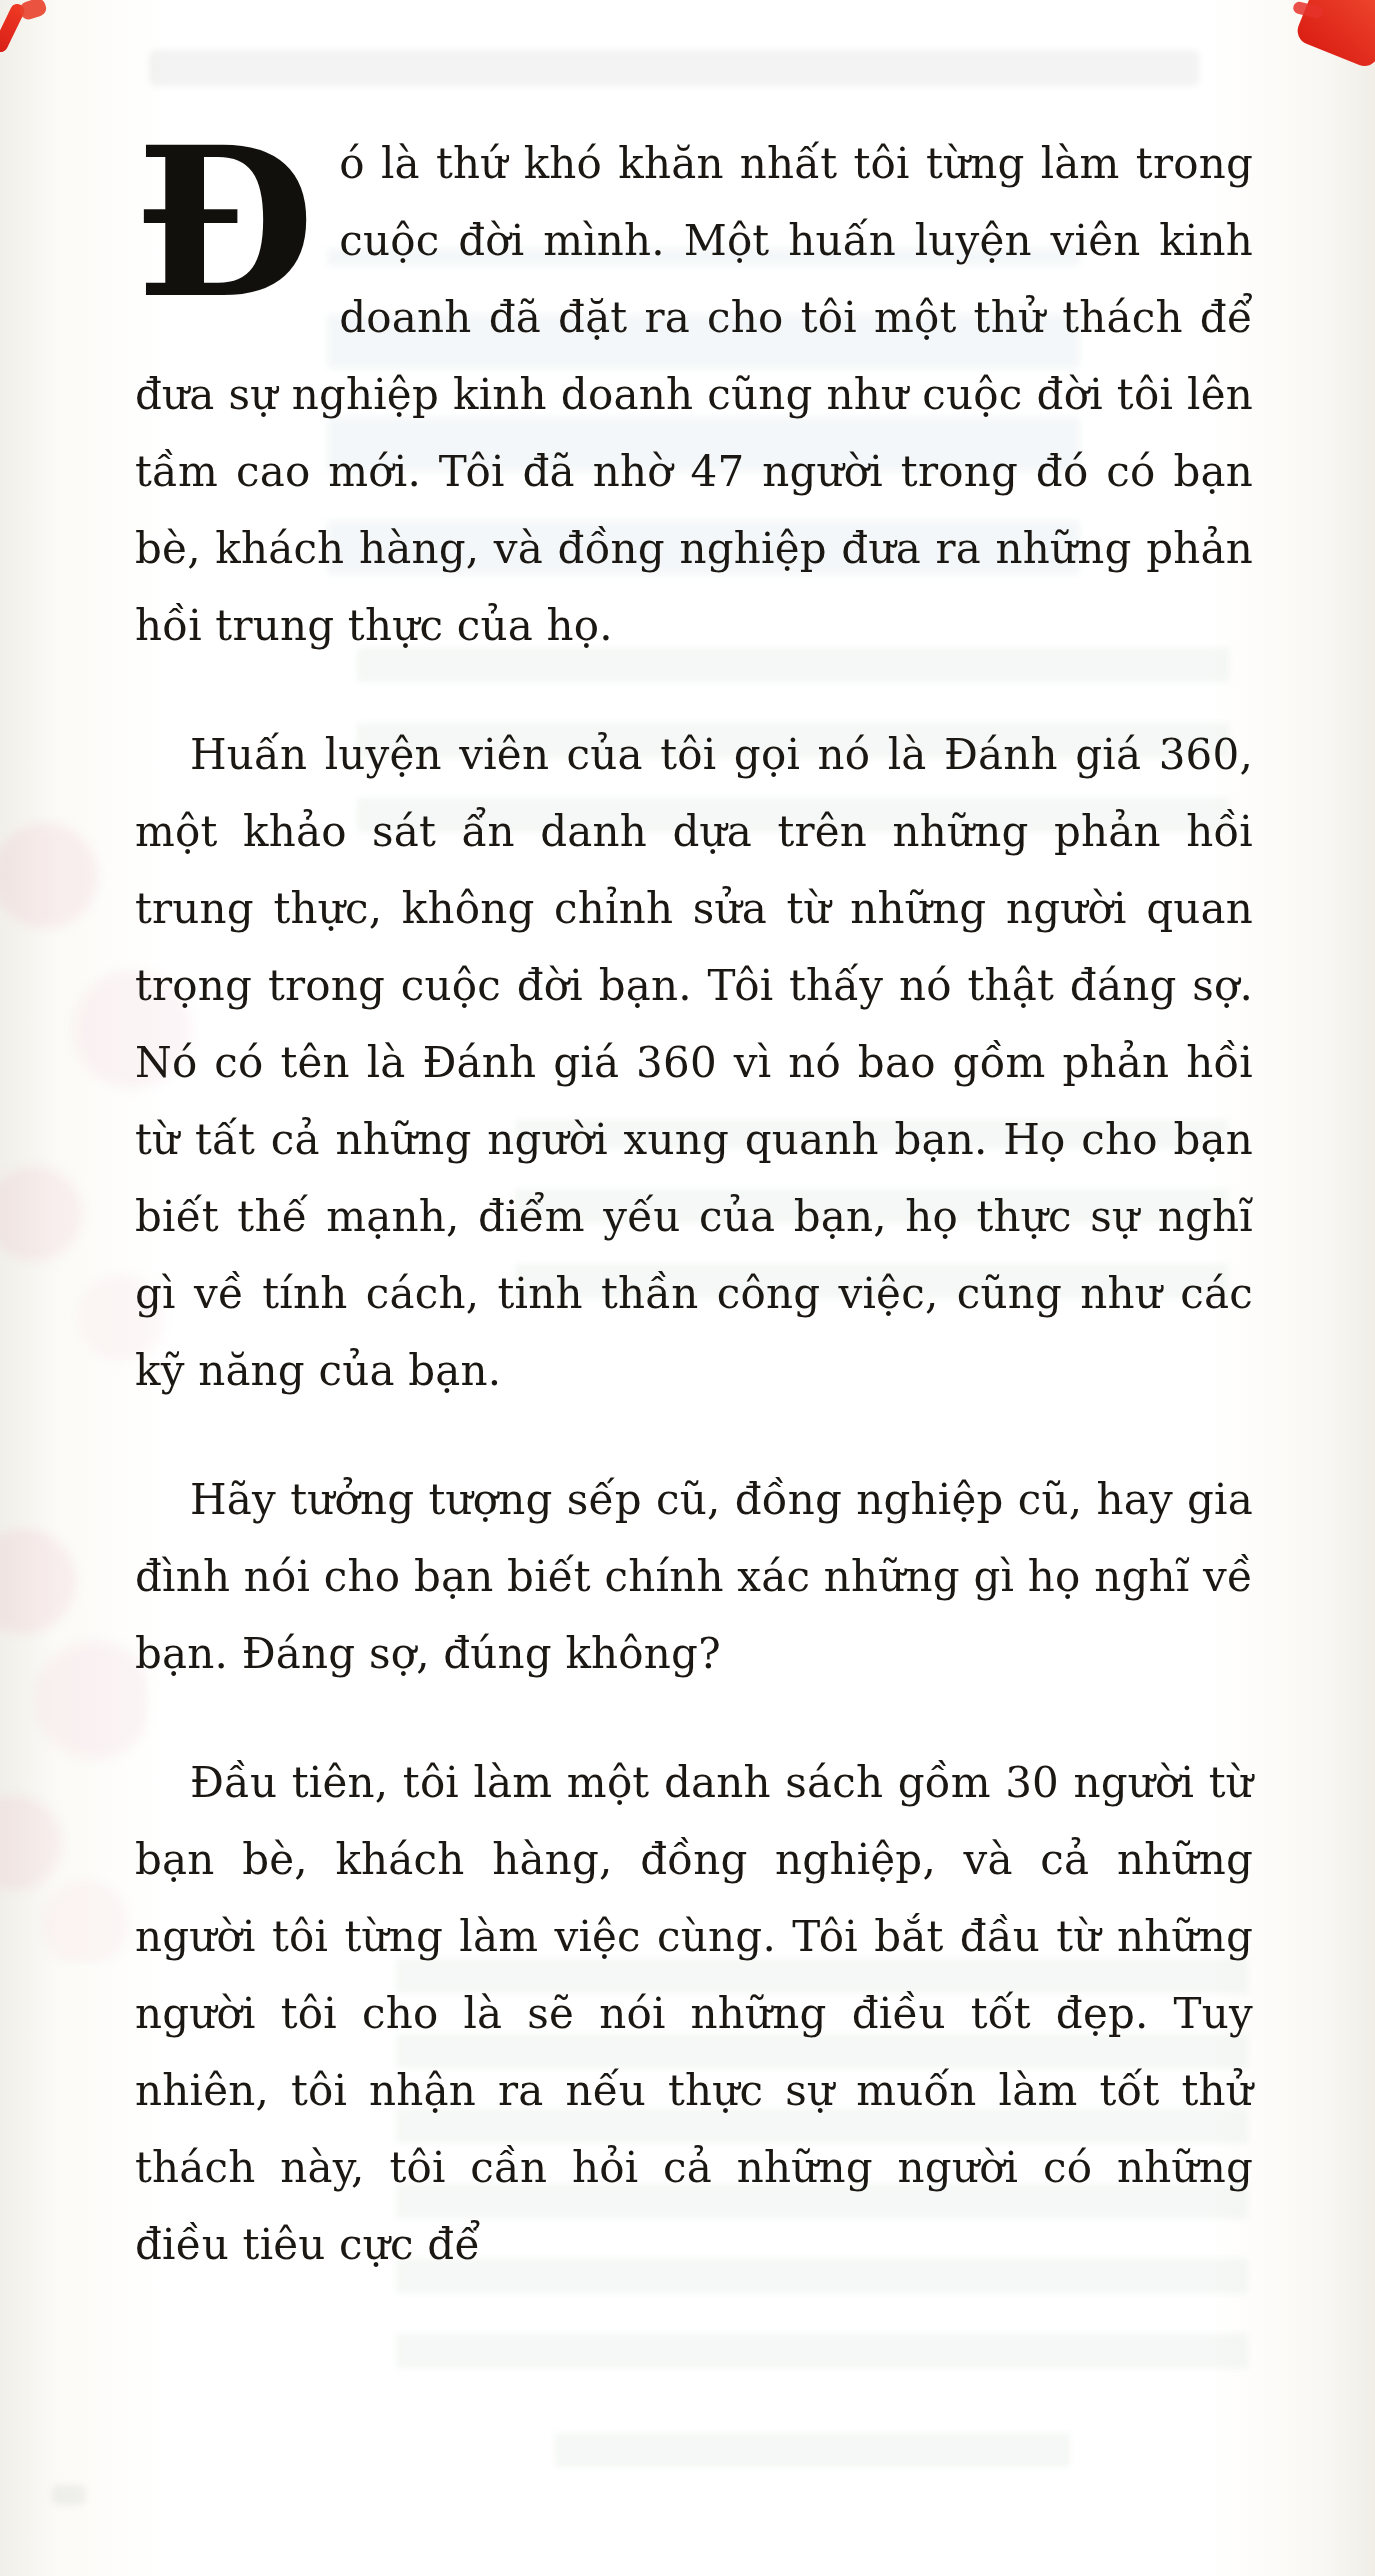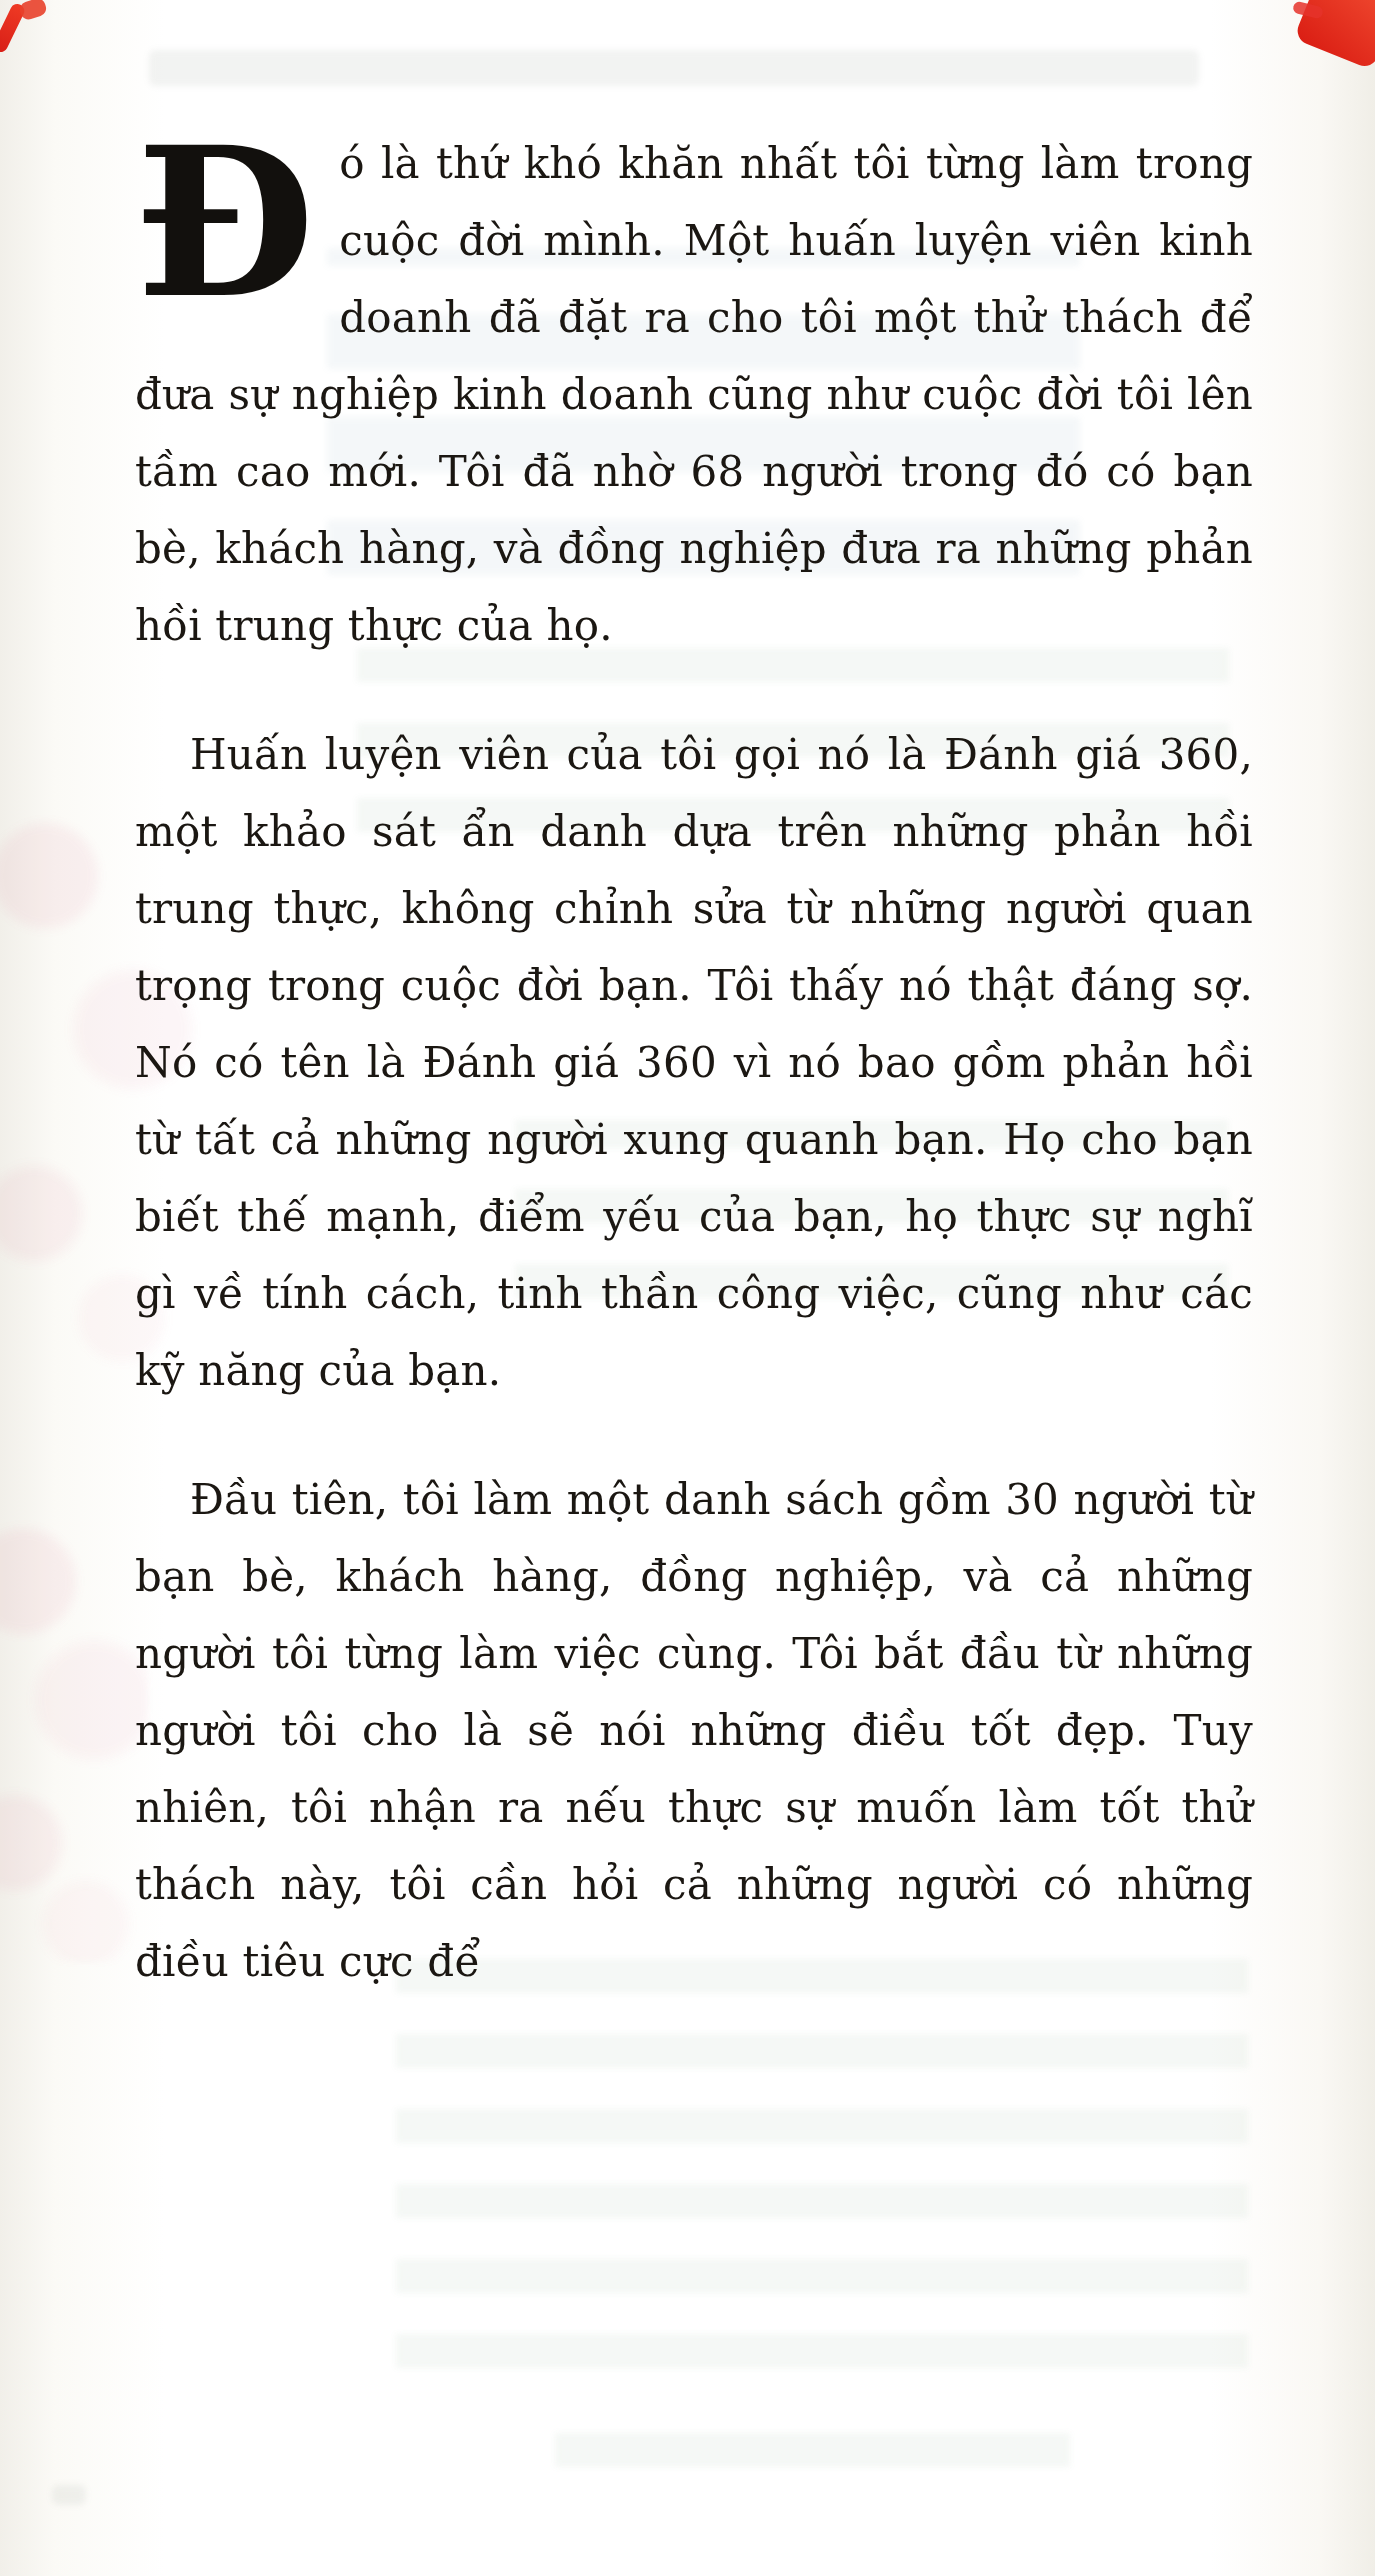--- a/index.html
+++ b/index.html
@@ -144,23 +144,24 @@
   <div class="bleed bleed-lines-green b-bottom-2"></div>
   <div class="bleed bleed-smudge b-pagenum"></div>
 
   <div class="red-mark mark-tl-a"></div>
   <div class="red-mark mark-tl-b"></div>
   <div class="red-mark mark-tr"></div>
   <div class="red-mark mark-tr-tail"></div>
 
   <div class="text-block">
 
-    <p class="para first"><span class="dropcap">Đ</span><span>ó là thứ khó khăn nhất tôi từng làm trong cuộc đời mình. Một huấn luyện viên kinh doanh đã đặt ra cho tôi một thử thách để đưa sự nghiệp kinh doanh cũng như cuộc đời tôi lên tầm cao mới. Tôi đã nhờ 68 người trong đó có bạn bè, khách hàng, và đồng nghiệp đưa ra những phản hồi trung thực của họ.</span></p>
+    <p class="para first"><span class="dropcap">Đ</span><span>ó là thứ khó khăn nhất tôi từng làm trong cuộc đời mình. Một huấn luyện viên kinh doanh đã đặt ra cho tôi một thử thách để đưa sự nghiệp kinh doanh cũng như cuộc đời tôi lên tầm cao mới. Tôi đã nhờ 47 người trong đó có bạn bè, khách hàng, và đồng nghiệp đưa ra những phản hồi trung thực của họ.</span></p>
 
     <p class="para indent"><span>Huấn luyện viên của tôi gọi nó là Đánh giá 360, một khảo sát ẩn danh dựa trên những phản hồi trung thực, không chỉnh sửa từ những người quan trọng trong cuộc đời bạn. Tôi thấy nó thật đáng sợ. Nó có tên là Đánh giá 360 vì nó bao gồm phản hồi từ tất cả những người xung quanh bạn. Họ cho bạn biết thế mạnh, điểm yếu của bạn, họ thực sự nghĩ gì về tính cách, tinh thần công việc, cũng như các kỹ năng của bạn.</span></p>
 
+    <p class="para indent"><span>Hãy tưởng tượng sếp cũ, đồng nghiệp cũ, hay gia đình nói cho bạn biết chính xác những gì họ nghĩ về bạn. Đáng sợ, đúng không?</span></p>
 
     <p class="para indent"><span>Đầu tiên, tôi làm một danh sách gồm 30 người từ bạn bè, khách hàng, đồng nghiệp, và cả những người tôi từng làm việc cùng. Tôi bắt đầu từ những người tôi cho là sẽ nói những điều tốt đẹp. Tuy nhiên, tôi nhận ra nếu thực sự muốn làm tốt thử thách này, tôi cần hỏi cả những người có những điều tiêu cực để</span></p>
 
   </div>
 
 </div>
 
 
 </body></html>

